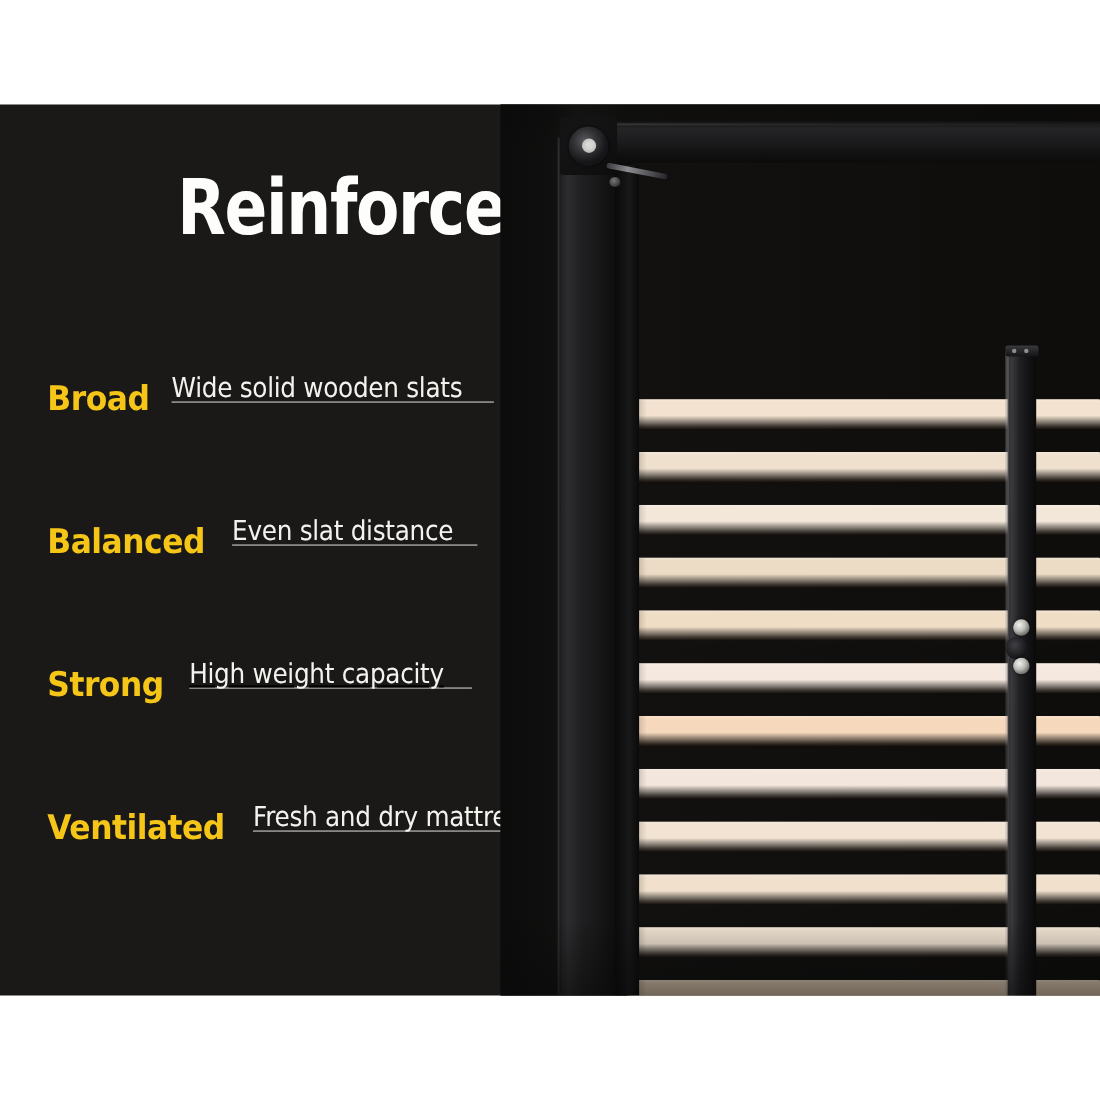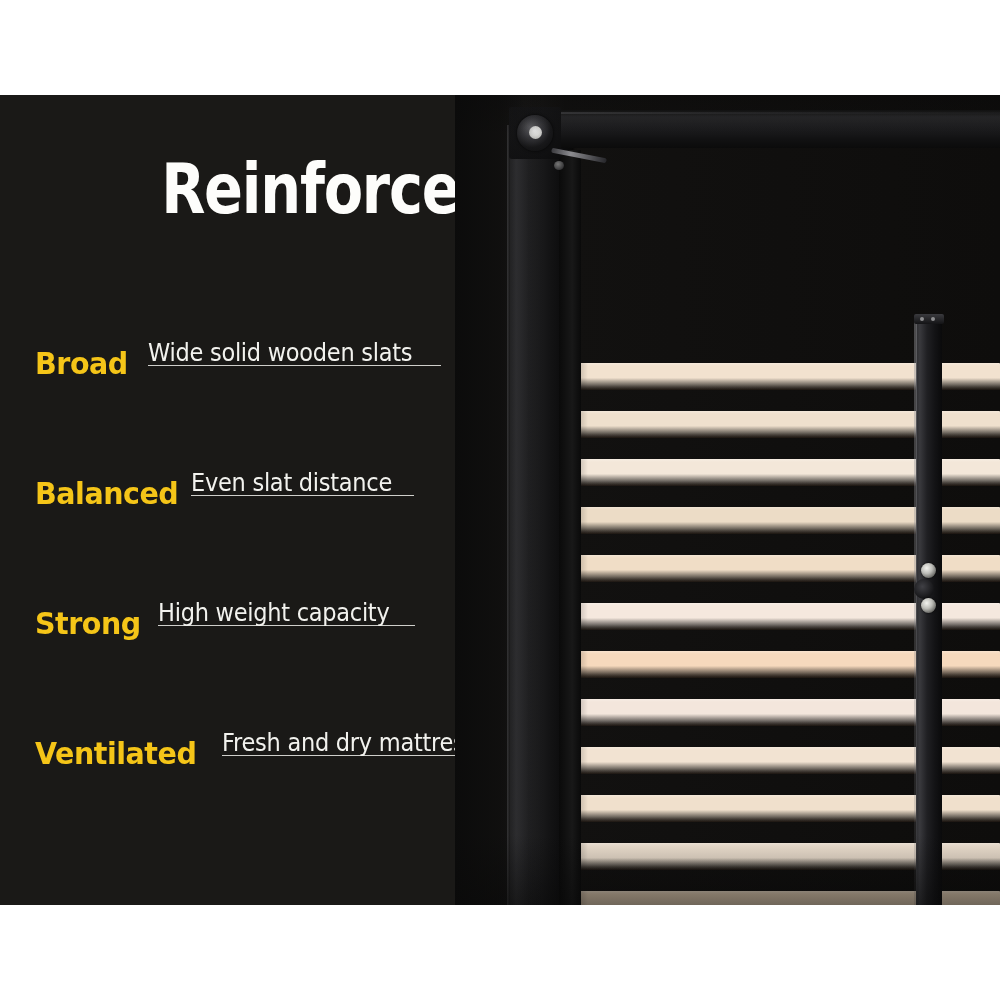--- a/index.html
+++ b/index.html
@@ -46,21 +46,21 @@
     letter-spacing: -1.5px;
     transform: scaleX(0.82);
     transform-origin: 50% 50%;
     white-space: nowrap;
     line-height: 1.05;
   }
 
   
   .features {
     position: absolute;
-    left: 8px;
+    left: 16px;
     top: 245px;
     width: 560px;
   }
   .feature {
     position: relative;
     height: 130px;
     padding-left: 27px;
     display: flex;
     align-items: flex-start;
   }
@@ -90,22 +90,22 @@
     letter-spacing: -0.3px;
     transform: scaleX(0.9);
     transform-origin: 0 50%;
     white-space: nowrap;
     line-height: 1;
     display: block;
   }
 
   
   .feature.f0 .feature-desc-wrap { margin-left: 12px; }
-  .feature.f1 .feature-desc-wrap { margin-left: 0; }
-  .feature.f2 .feature-desc-wrap { margin-left: 8px; }
+  .feature.f1 .feature-desc-wrap { margin-left: 12px; }
+  .feature.f2 .feature-desc-wrap { margin-left: 14px; text-decoration: underline; }
   .feature.f3 .feature-desc-wrap { margin-left: 12px; }
 
   
   .photo {
     position: absolute;
     left: 455px;
     top: 95px;
     width: 545px;
     height: 810px;
     background: #0d0c0b;

